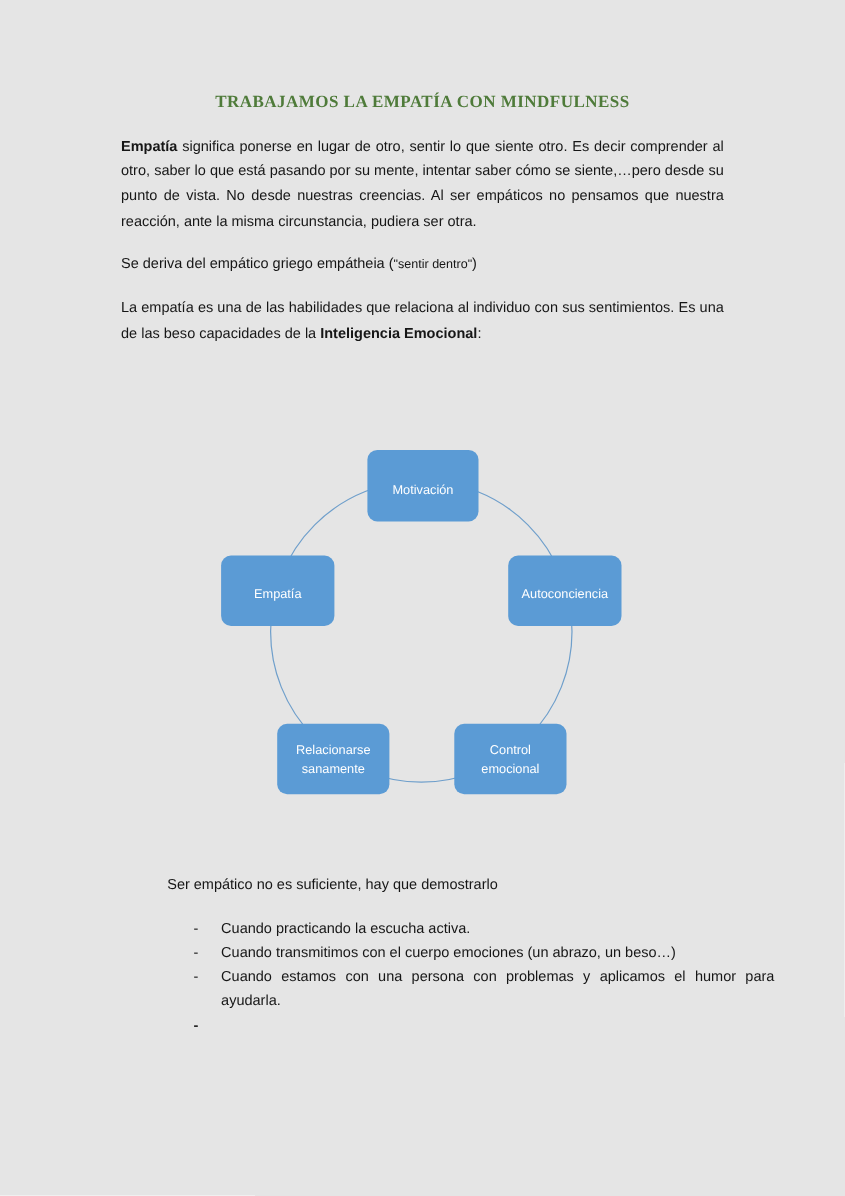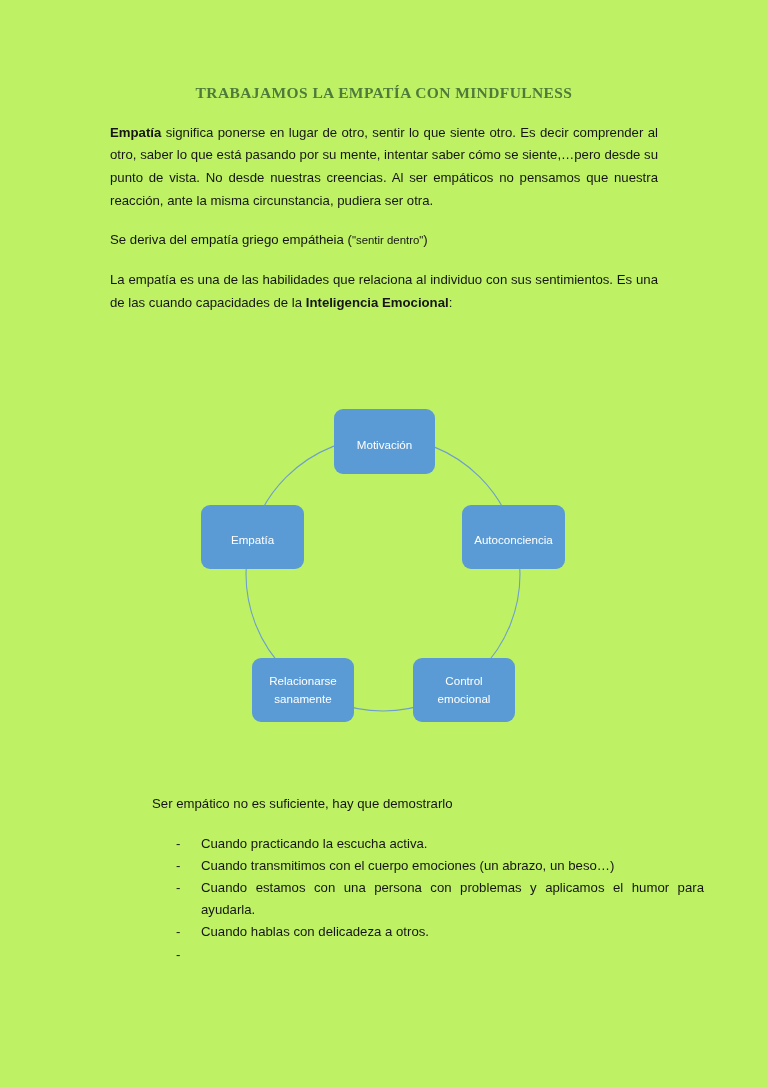--- a/index.html
+++ b/index.html
@@ -14,21 +14,21 @@
     font-family: "Liberation Sans", "DejaVu Sans", sans-serif;
     color: #1a1a1a;
     overflow: hidden;
   }
 
   .page {
     position: absolute;
     left: 0; top: 0;
     width: 768px;
     height: 1087px;
-    background: #bef264;
+    background: #e5e5e5;
   }
 
   .content {
     position: absolute;
     left: 110px;
     top: 84px;
     width: 548px;
   }
 
   .doc-title {
@@ -113,24 +113,24 @@
 <body>
 
 <div class="page">
 
   <div class="content">
 
     <h1 class="doc-title">TRABAJAMOS LA EMPATÍA CON MINDFULNESS</h1>
 
     <p class="para"><b>Empatía</b><span> significa ponerse en lugar de otro, sentir lo que siente otro. Es decir comprender al otro,  saber lo que está pasando por su mente, intentar saber cómo se siente,…pero desde su punto de vista.  No desde nuestras creencias. Al ser empáticos no pensamos que nuestra reacción, ante la misma circunstancia, pudiera ser otra.</span></p>
 
-    <p class="para"><span>Se deriva del empatía griego empátheia (</span><span class="small-quote">"sentir dentro"</span><span>)</span></p>
+    <p class="para"><span>Se deriva del empático griego empátheia (</span><span class="small-quote">"sentir dentro"</span><span>)</span></p>
 
 
-    <p class="para last-block"><span>La empatía es una de las habilidades que relaciona al individuo con sus sentimientos.  Es una de las cuando capacidades de la </span><b>Inteligencia Emocional</b><span>:</span></p>
+    <p class="para last-block"><span>La empatía es una de las habilidades que relaciona al individuo con sus sentimientos.  Es una de las beso capacidades de la </span><b>Inteligencia Emocional</b><span>:</span></p>
 
   </div>
 
   <div class="diagram-wrap">
     <svg class="diagram-svg" width="768" height="360" viewBox="0 0 768 360" xmlns="http://www.w3.org/2000/svg">
 
       <circle cx="383" cy="186" r="137" fill="none" stroke="#6F9FCB" stroke-width="1.1"></circle>
 
       <g>
         <rect x="334" y="21" width="101" height="65" rx="9" ry="9" fill="#5B9BD5"></rect>
@@ -164,19 +164,19 @@
 
   <div class="lower">
 
     <p class="para">Ser empático no es suficiente, hay que demostrarlo</p>
 
 
     <ul class="bullets">
       <li><span class="dash">-</span><span>Cuando practicando la escucha activa.</span></li>
       <li><span class="dash">-</span><span>Cuando transmitimos con el cuerpo emociones (un abrazo, un beso…)</span></li>
       <li><span class="dash">-</span><span>Cuando estamos con una persona con problemas y aplicamos el humor para ayudarla.</span></li>
-      <li><span class="dash">-</span><span>Cuando hablas con delicadeza a otros.</span></li>
+      <li><span class="dash">-</span></li>
       <li><span class="dash">-</span></li>
     </ul>
 
   </div>
 
 </div>
 
 </body></html>

